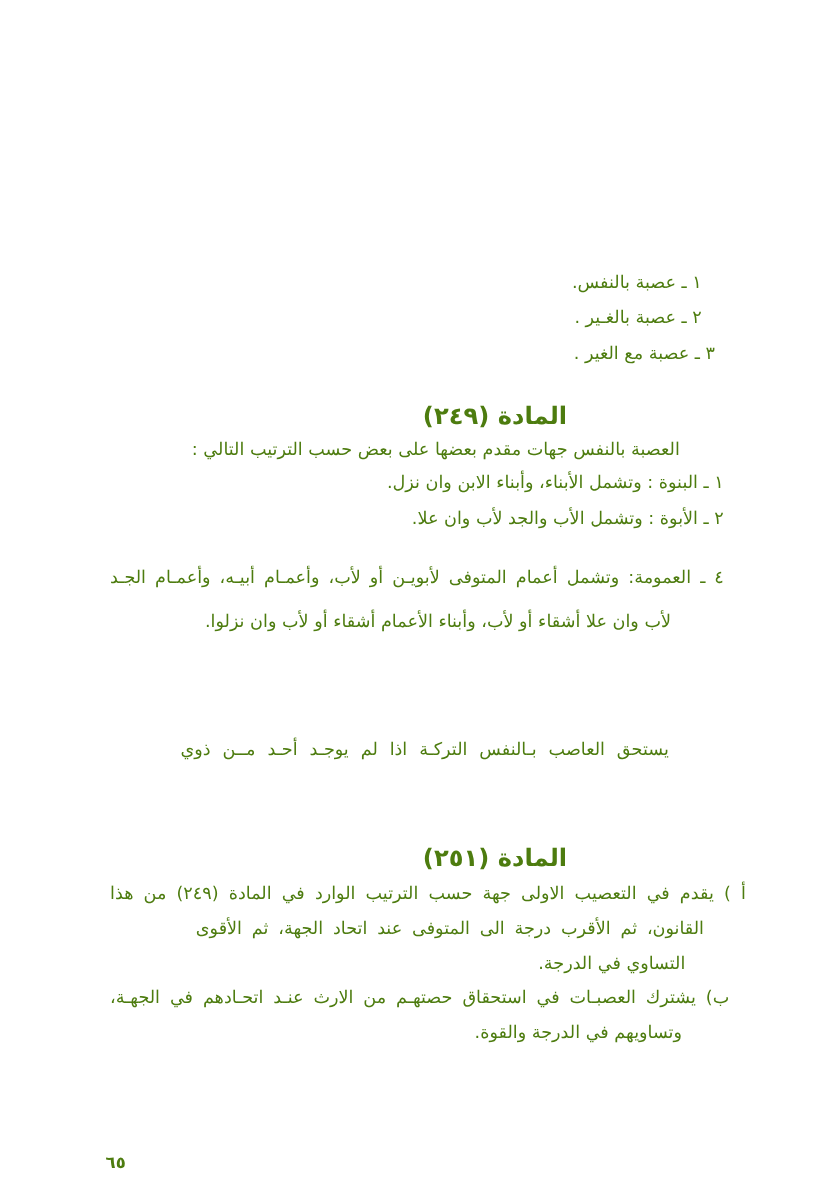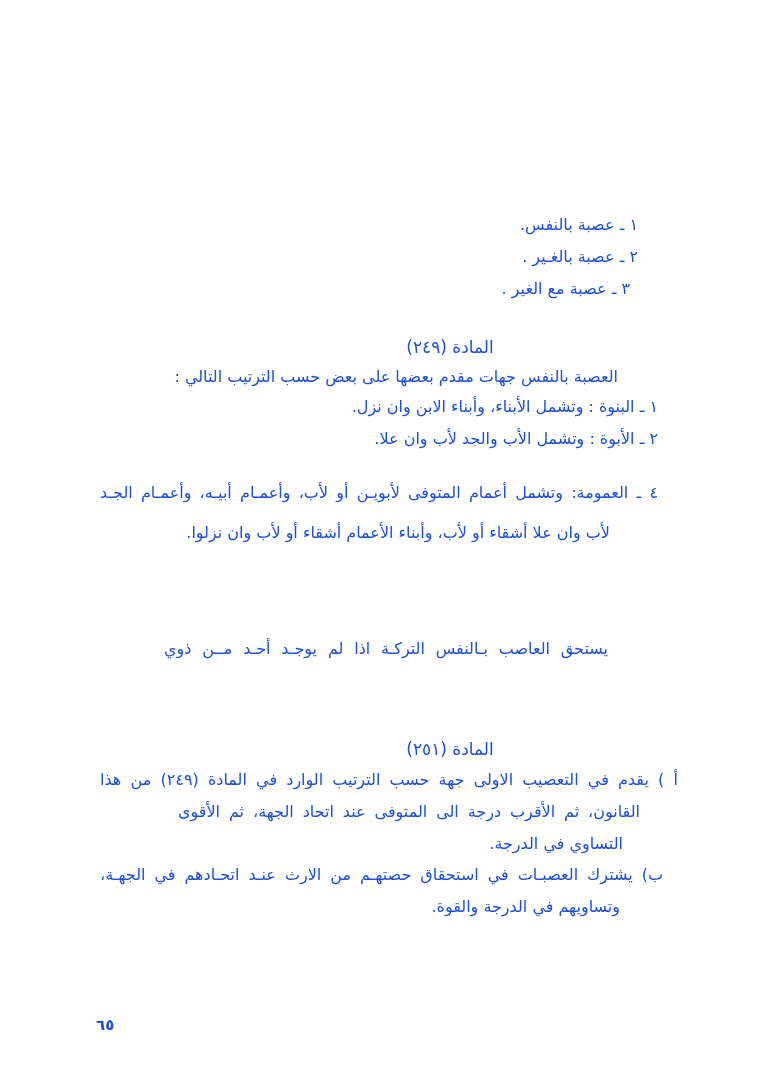--- a/index.html
+++ b/index.html
@@ -3,54 +3,55 @@
 <meta charset="utf-8">
 <style>
   html,body{margin:0;padding:0;}
   body{
     width:758px;height:1078px;position:relative;overflow:hidden;
     background:#ffffff;
     font-family:"DejaVu Sans",sans-serif;
   }
   .sheet{
     position:absolute;inset:0;background:#ffffff;direction:rtl;
-    color:#1d4ed8;
+    color:#4d7c0f;
+    margin-top:32px;
   }
   .ln{
     position:absolute;
     font-size:16px;line-height:22px;
     white-space:nowrap;
     text-align:right;
   }
   .just{
     white-space:normal;
     text-align:justify;
     text-align-last:justify;
     overflow:hidden;height:24px;
   }
   .heading{
     position:absolute;left:142px;right:0;
     text-align:center;
-    font-weight:normal;font-size:17px;line-height:22px;
+    font-weight:bold;font-size:22px;line-height:22px;
     white-space:nowrap;
   }
   .pagenum{
     position:absolute;left:96px;right:0;top:1016px;
     text-align:left;font-weight:bold;font-size:15px;
     letter-spacing:2px;
   }
 </style>
 </head>
 <body>
 
 <div class="sheet">
 
   <div class="ln" style="top:214px;right:120px;">١ ـ عصبة بالنفس.</div>
   <div class="ln" style="top:246px;right:120px;">٢ ـ عصبة بالغـير .</div>
-  <div class="ln" style="top:278px;right:128px;">٣ ـ عصبة مع الغير .</div>
+  <div class="ln" style="top:278px;right:108px;">٣ ـ عصبة مع الغير .</div>
 
   <div class="heading" style="top:336px;">المادة (٢٤٩)</div>
   <div class="ln" style="top:366px;right:140px;">العصبة بالنفس جهات مقدم بعضها على بعض حسب الترتيب  التالي :</div>
   <div class="ln" style="top:396px;right:100px;">١ ـ البنوة : وتشمل الأبناء، وأبناء الابن وان نزل.</div>
   <div class="ln" style="top:428px;right:100px;">٢ ـ الأبوة : وتشمل الأب والجد لأب وان علا.</div>
   <div class="ln just" style="top:482px;right:100px;left:100px;">٤ ـ العمومة: وتشمل أعمام المتوفى لأبويـن أو لأب، وأعمـام أبيـه، وأعمـام الجـد</div>
   <div class="ln" style="top:522px;right:148px;">لأب وان علا أشقاء أو لأب، وأبناء الأعمام أشقاء أو  لأب وان نزلوا.</div>
 
   <div class="ln just" style="top:638px;right:150px;left:164px;">يستحق العاصب بـالنفس التركـة اذا لم يوجـد أحـد مــن ذوي الفــروض،</div>
 

